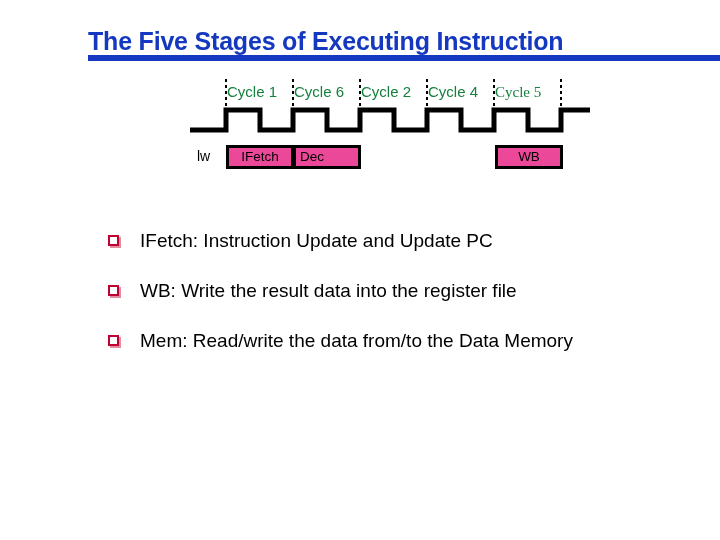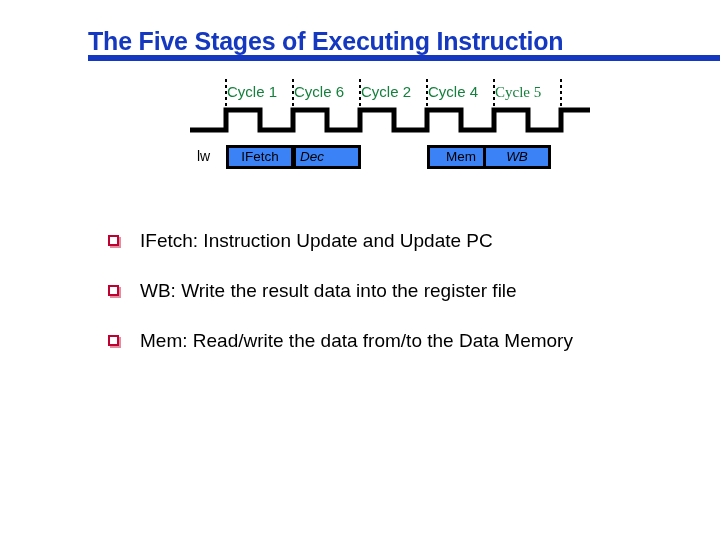--- a/index.html
+++ b/index.html
@@ -92,32 +92,31 @@
     color: #000000;
     line-height: 16px;
     padding-left: 44px;
   }
   .stage-box {
     position: absolute;
     top: 145px;
     height: 24px;
     border: 3px solid #000000;
     box-sizing: border-box;
-    background: #3b82f6;
+    background: #ec4899;
     font-size: 13.5px;
     color: #000000;
     display: flex;
     align-items: center;
     justify-content: center;
     line-height: 14px;
   }
   .stage-box.left-align {
     justify-content: flex-start;
     padding-left: 4px;
-    font-style: italic;
   }
 
   
   .bullets {
     position: absolute;
     left: 60px;
     top: 228px;
     width: 620px;
   }
   .bullet-item {
@@ -182,22 +181,21 @@
     <div class="cyc-label" style="left:447px; width:65px;font-family:Liberation Serif, serif;">Cycle 5</div>
 
     <svg class="wave" width="404" height="32" viewBox="0 0 404 32">
       <polyline points="2,26 38,26 38,6 72,6 72,26 105,26 105,6 139,6 139,26 172,26 172,6 206,6 206,26 239,26 239,6 273,6 273,26 306,26 306,6 340,6 340,26 373,26 373,6 402,6" fill="none" stroke="#000000" stroke-width="5" stroke-linejoin="miter" stroke-linecap="butt"></polyline>
     </svg>
 
     <div class="row-label">lw</div>
 
     <div class="stage-box" style="left:178px; width:68px;">IFetch</div>
     <div class="stage-box left-align" style="left:245px; width:68px;">Dec</div>
-    <div class="stage-box" style="left:379px; width:68px;">Mem</div>
-    <div class="stage-box" style="left:435px; width:68px;font-style:italic;">WB</div>
+    <div class="stage-box" style="left:447px; width:68px;">WB</div>
   </div>
 
   <div class="bullets">
     <div class="bullet-item">
       <span class="bullet-mark"></span>
       <span class="bullet-text">IFetch: Instruction Update and Update PC</span>
     </div>
     <div class="bullet-item">
       <span class="bullet-mark"></span>
       <span class="bullet-text">WB: Write the result data into the register file</span>

